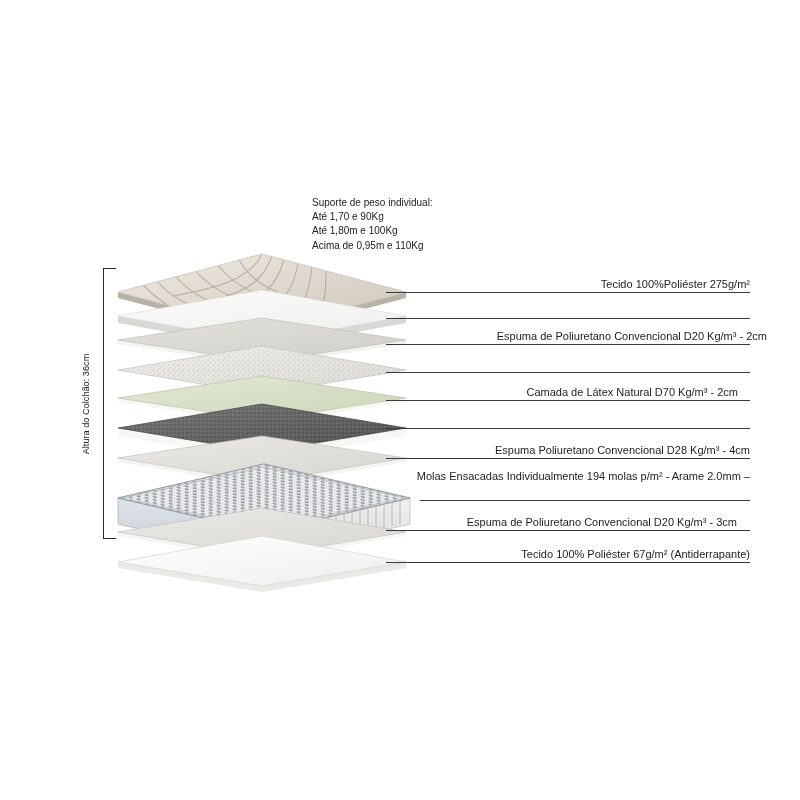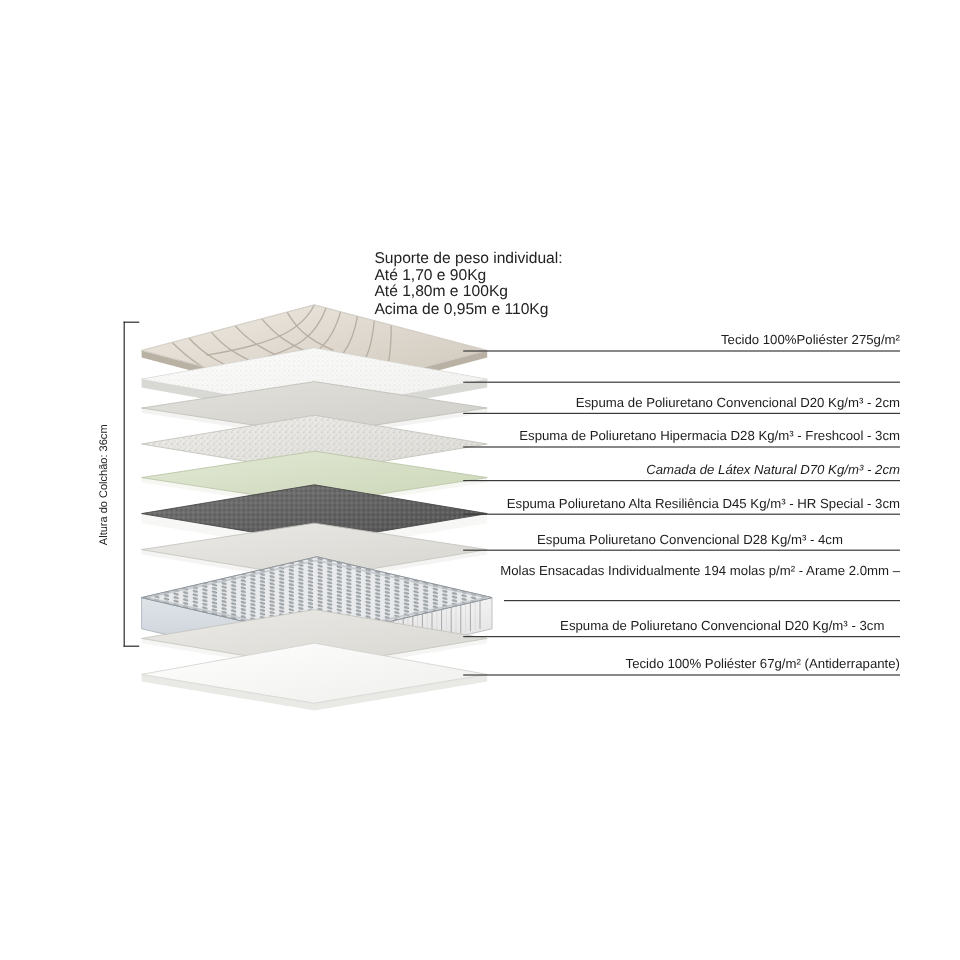--- a/index.html
+++ b/index.html
@@ -9,22 +9,22 @@
     font-family:"Liberation Sans", sans-serif;
     position:relative;
     overflow:hidden;
     color:#1a1a1a;
   }
   #stage{position:absolute;left:0;top:0;width:800px;height:800px;}
 
   
   .weight-note{
     position:absolute;
-    left:312px; top:208px;
-    font-size:13px;
+    left:312px; top:196px;
+    font-size:10px;
     line-height:14.2px;
     color:#222;
     white-space:nowrap;
   }
   .weight-note div{white-space:nowrap;}
 
   
   .bracket{
     position:absolute;
     left:103px; top:268px;
@@ -337,33 +337,31 @@
       <polygon points="6,28 150,2 294,28 150,52" fill="url(#gBot)" stroke="#d2d2ce" stroke-width="0.7"></polygon>
     </svg>
   </div>
 
   <div class="leader" style="left:386px;top:292px;width:364px;"></div>
   <div class="lbl" style="left:450px;top:278px;width:300px;">Tecido 100%Poliéster 275g/m²</div>
 
   <div class="leader" style="left:386px;top:318px;width:364px;"></div>
 
   <div class="leader" style="left:386px;top:344px;width:364px;"></div>
-  <div class="lbl" style="left:400px;top:330px;width:350px;">Espuma de Poliuretano Convencional D20 Kg/m³ - 2cm</div>
+  <div class="lbl" style="left:417px;top:330px;width:350px;">Espuma de Poliuretano Convencional D20 Kg/m³ - 2cm</div>
 
   <div class="leader" style="left:386px;top:372px;width:364px;"></div>
-  <div class="lbl" style="left:380px;top:358px;width:370px;">Espuma de Poliuretano Hipermacia D28 Kg/m³ - Freshcool - 3cm</div>
 
   <div class="leader" style="left:386px;top:400px;width:364px;"></div>
-  <div class="lbl" style="left:420px;top:386px;width:330px;font-style:italic;">Camada de Látex Natural D70 Kg/m³ - 2cm</div>
+  <div class="lbl" style="left:408px;top:386px;width:330px;">Camada de Látex Natural D70 Kg/m³ - 2cm</div>
 
   <div class="leader" style="left:386px;top:428px;width:364px;"></div>
-  <div class="lbl" style="left:370px;top:414px;width:380px;">Espuma Poliuretano Alta Resiliência D45 Kg/m³ - HR Special - 3cm</div>
 
   <div class="leader" style="left:386px;top:458px;width:364px;"></div>
-  <div class="lbl" style="left:400px;top:444px;width:350px;text-align:center;">Espuma Poliuretano Convencional D28 Kg/m³ - 4cm</div>
+  <div class="lbl" style="left:400px;top:444px;width:350px;">Espuma Poliuretano Convencional D28 Kg/m³ - 4cm</div>
 
   <div class="leader" style="left:420px;top:500px;width:330px;"></div>
   <div class="lbl" style="left:380px;top:470px;width:370px;">Molas Ensacadas Individualmente 194 molas p/m² - Arame 2.0mm –</div>
 
   <div class="leader" style="left:386px;top:530px;width:364px;"></div>
   <div class="lbl" style="left:400px;top:516px;width:337px;">Espuma de Poliuretano Convencional D20 Kg/m³ - 3cm</div>
 
   <div class="leader" style="left:386px;top:562px;width:364px;"></div>
   <div class="lbl" style="left:410px;top:548px;width:340px;">Tecido 100% Poliéster 67g/m² (Antiderrapante)</div>
 

